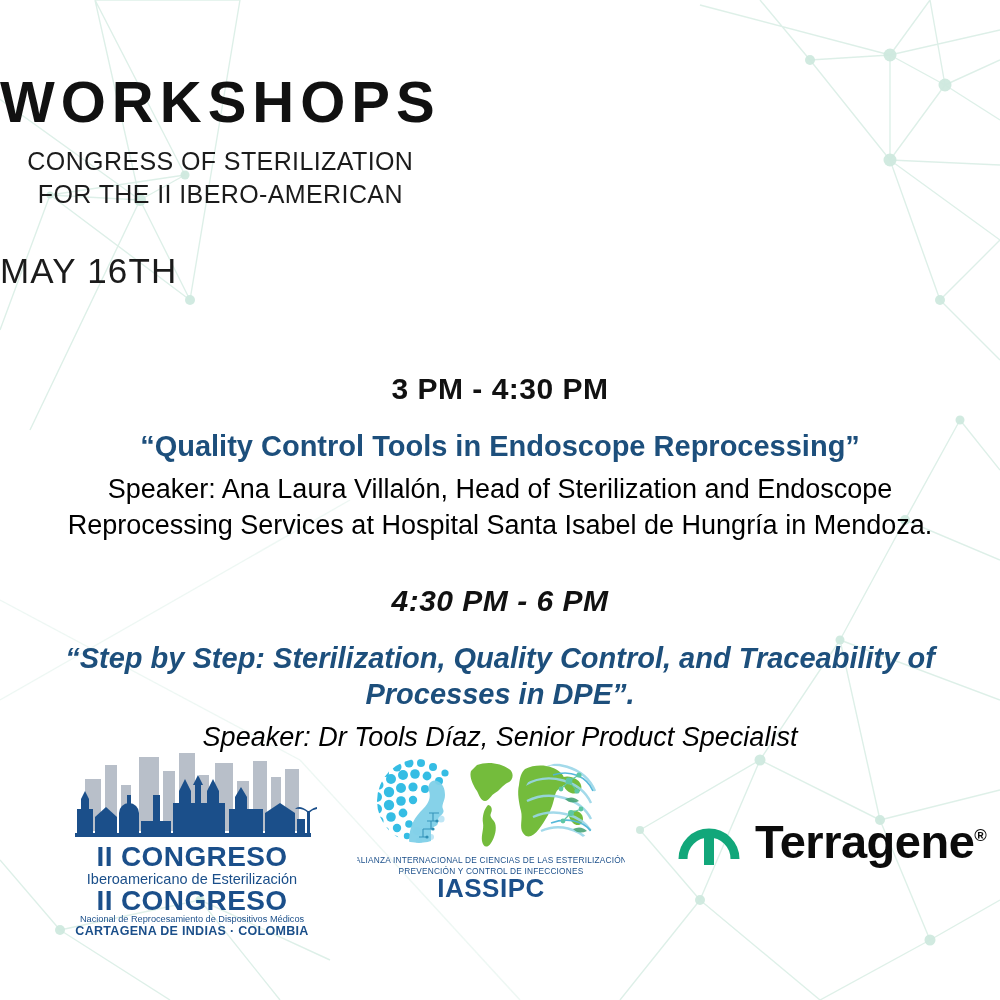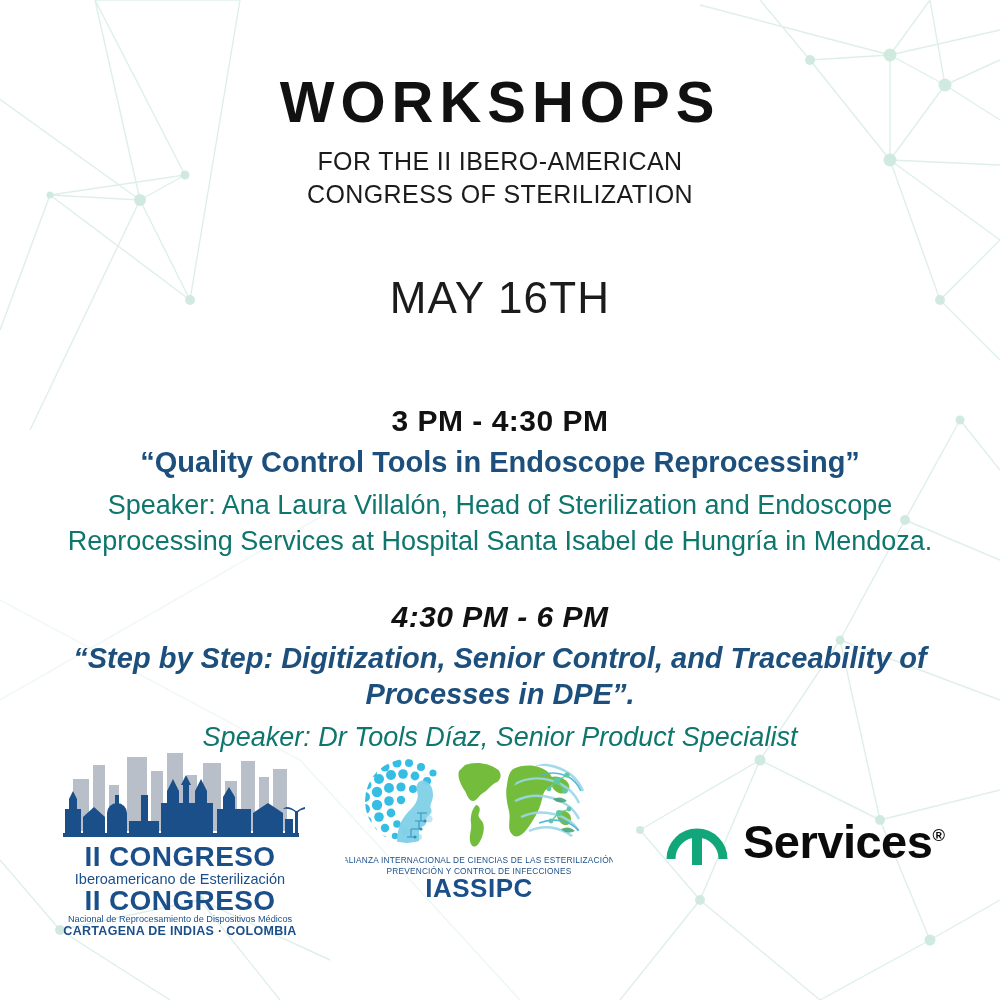--- a/index.html
+++ b/index.html
@@ -10,66 +10,66 @@
     position:relative;
     overflow:hidden;
   }
   #bg-network {
     position:absolute; inset:0; width:1000px; height:1000px;
     z-index:0; pointer-events:none;
   }
   .page {
     position:relative; z-index:2;
     width:1000px; height:1000px;
-    display:flex; flex-direction:column; align-items:center;
+    display:flex; flex-direction:column; align-items:flex-start;
   }
 
   
   .header { margin-top:72px; text-align:center; }
   .title-main {
     font-size:58px; font-weight:700; letter-spacing:6px;
     color:#111111; line-height:1.05;
   }
   .title-sub {
     margin-top:12px;
     font-size:25px; font-weight:400; letter-spacing:0.4px;
     color:#1b1b1b; line-height:1.32;
   }
   .date-line {
-    margin-top:62px;
-    font-size:44px; font-weight:400; letter-spacing:1.2px;
+    margin-top:40px;
+    font-size:35px; font-weight:400; letter-spacing:1.2px;
     color:#1b1b1b; text-align:center;
   }
 
   
   .sessions { width:1000px; margin-top:48px; }
   .session { text-align:center; }
   .session + .session { margin-top:40px;font-style:italic; }
   .session-time {
     font-size:30px; font-weight:700; letter-spacing:0.5px;
     color:#111111;
     margin-top:33px;
   }
   .session-title {
-    margin-top:6px;
+    margin-top:22px;
     font-size:29px; font-weight:700;
     color:#1d4f7c; line-height:1.27;
     padding:0 42px;
   }
   .session-speaker {
     margin-top:7px;
     font-size:27px; font-weight:400;
-    color:#0f766e; line-height:1.33;
+    color:#000000; line-height:1.33;
     padding:0 60px;
   }
 
   
   .logos {
     position:absolute; left:0; bottom:60px; width:1000px;
-    display:flex; align-items:flex-start;
+    display:flex; align-items:flex-start;padding-left:12px;
   }
   .logo-congreso { width:250px; margin-left:55px; }
   .logo-iassipc  { width:268px; margin-left:40px; }
   .logo-terragene{ margin-left:52px; display:flex; align-items:center; padding-top:62px; }
 
   .tg-wordmark {
     font-size:47px; font-weight:700; color:#0b0b0b;
     letter-spacing:-0.5px; margin-left:14px;
     position:relative; white-space:nowrap;
   }
@@ -128,38 +128,38 @@
     <circle cx="60" cy="930" r="5"></circle>
     <circle cx="200" cy="900" r="4.5"></circle>
   </g>
 </svg>
 
 <div class="page">
 
   <div class="header">
     <div class="title-main">WORKSHOPS</div>
     <div class="title-sub">
+      <div>CONGRESS OF STERILIZATION</div>
       <div>FOR THE II IBERO-AMERICAN</div>
-      <div>CONGRESS OF STERILIZATION</div>
     </div>
   </div>
 
   <div class="date-line">MAY 16TH</div>
 
   <div class="sessions">
 
     <div class="session">
       <div class="session-time">3 PM - 4:30 PM</div>
       <div class="session-title">“Quality Control Tools in Endoscope Reprocessing”</div>
       <div class="session-speaker">Speaker: Ana Laura Villalón, Head of Sterilization and Endoscope Reprocessing Services at Hospital Santa Isabel de Hungría in Mendoza.</div>
     </div>
 
     <div class="session">
       <div class="session-time">4:30 PM - 6 PM</div>
-      <div class="session-title">“Step by Step: Digitization, Senior Control, and Traceability of Processes in DPE”.</div>
+      <div class="session-title">“Step by Step: Sterilization, Quality Control, and Traceability of Processes in DPE”.</div>
       <div class="session-speaker">Speaker: Dr Tools Díaz, Senior Product Specialist</div>
     </div>
 
   </div>
 
   <div class="logos">
 
     <div class="logo-congreso">
       <svg viewBox="0 0 250 185" width="250" height="185" xmlns="http://www.w3.org/2000/svg">
 
@@ -346,18 +346,18 @@
         <text x="134" y="146" text-anchor="middle" fill="#1b4f8a" font-family="Liberation Sans, sans-serif" font-size="26" font-weight="700" letter-spacing="0.5">IASSIPC</text>
       </svg>
     </div>
 
     <div class="logo-terragene">
       <svg viewBox="0 0 64 56" width="64" height="56" xmlns="http://www.w3.org/2000/svg">
         <path d="M6,46 A26,26 0 0 1 58,46" fill="none" stroke="#12a77a" stroke-width="9" stroke-linecap="butt"></path>
         <rect x="27" y="24" width="10" height="28" fill="#12a77a"></rect>
       </svg>
       <div class="tg-wordmark">
-        <span>Services</span><span class="tg-reg">®</span>
+        <span>Terragene</span><span class="tg-reg">®</span>
       </div>
     </div>
 
   </div>
 </div>
 
 </body></html>

